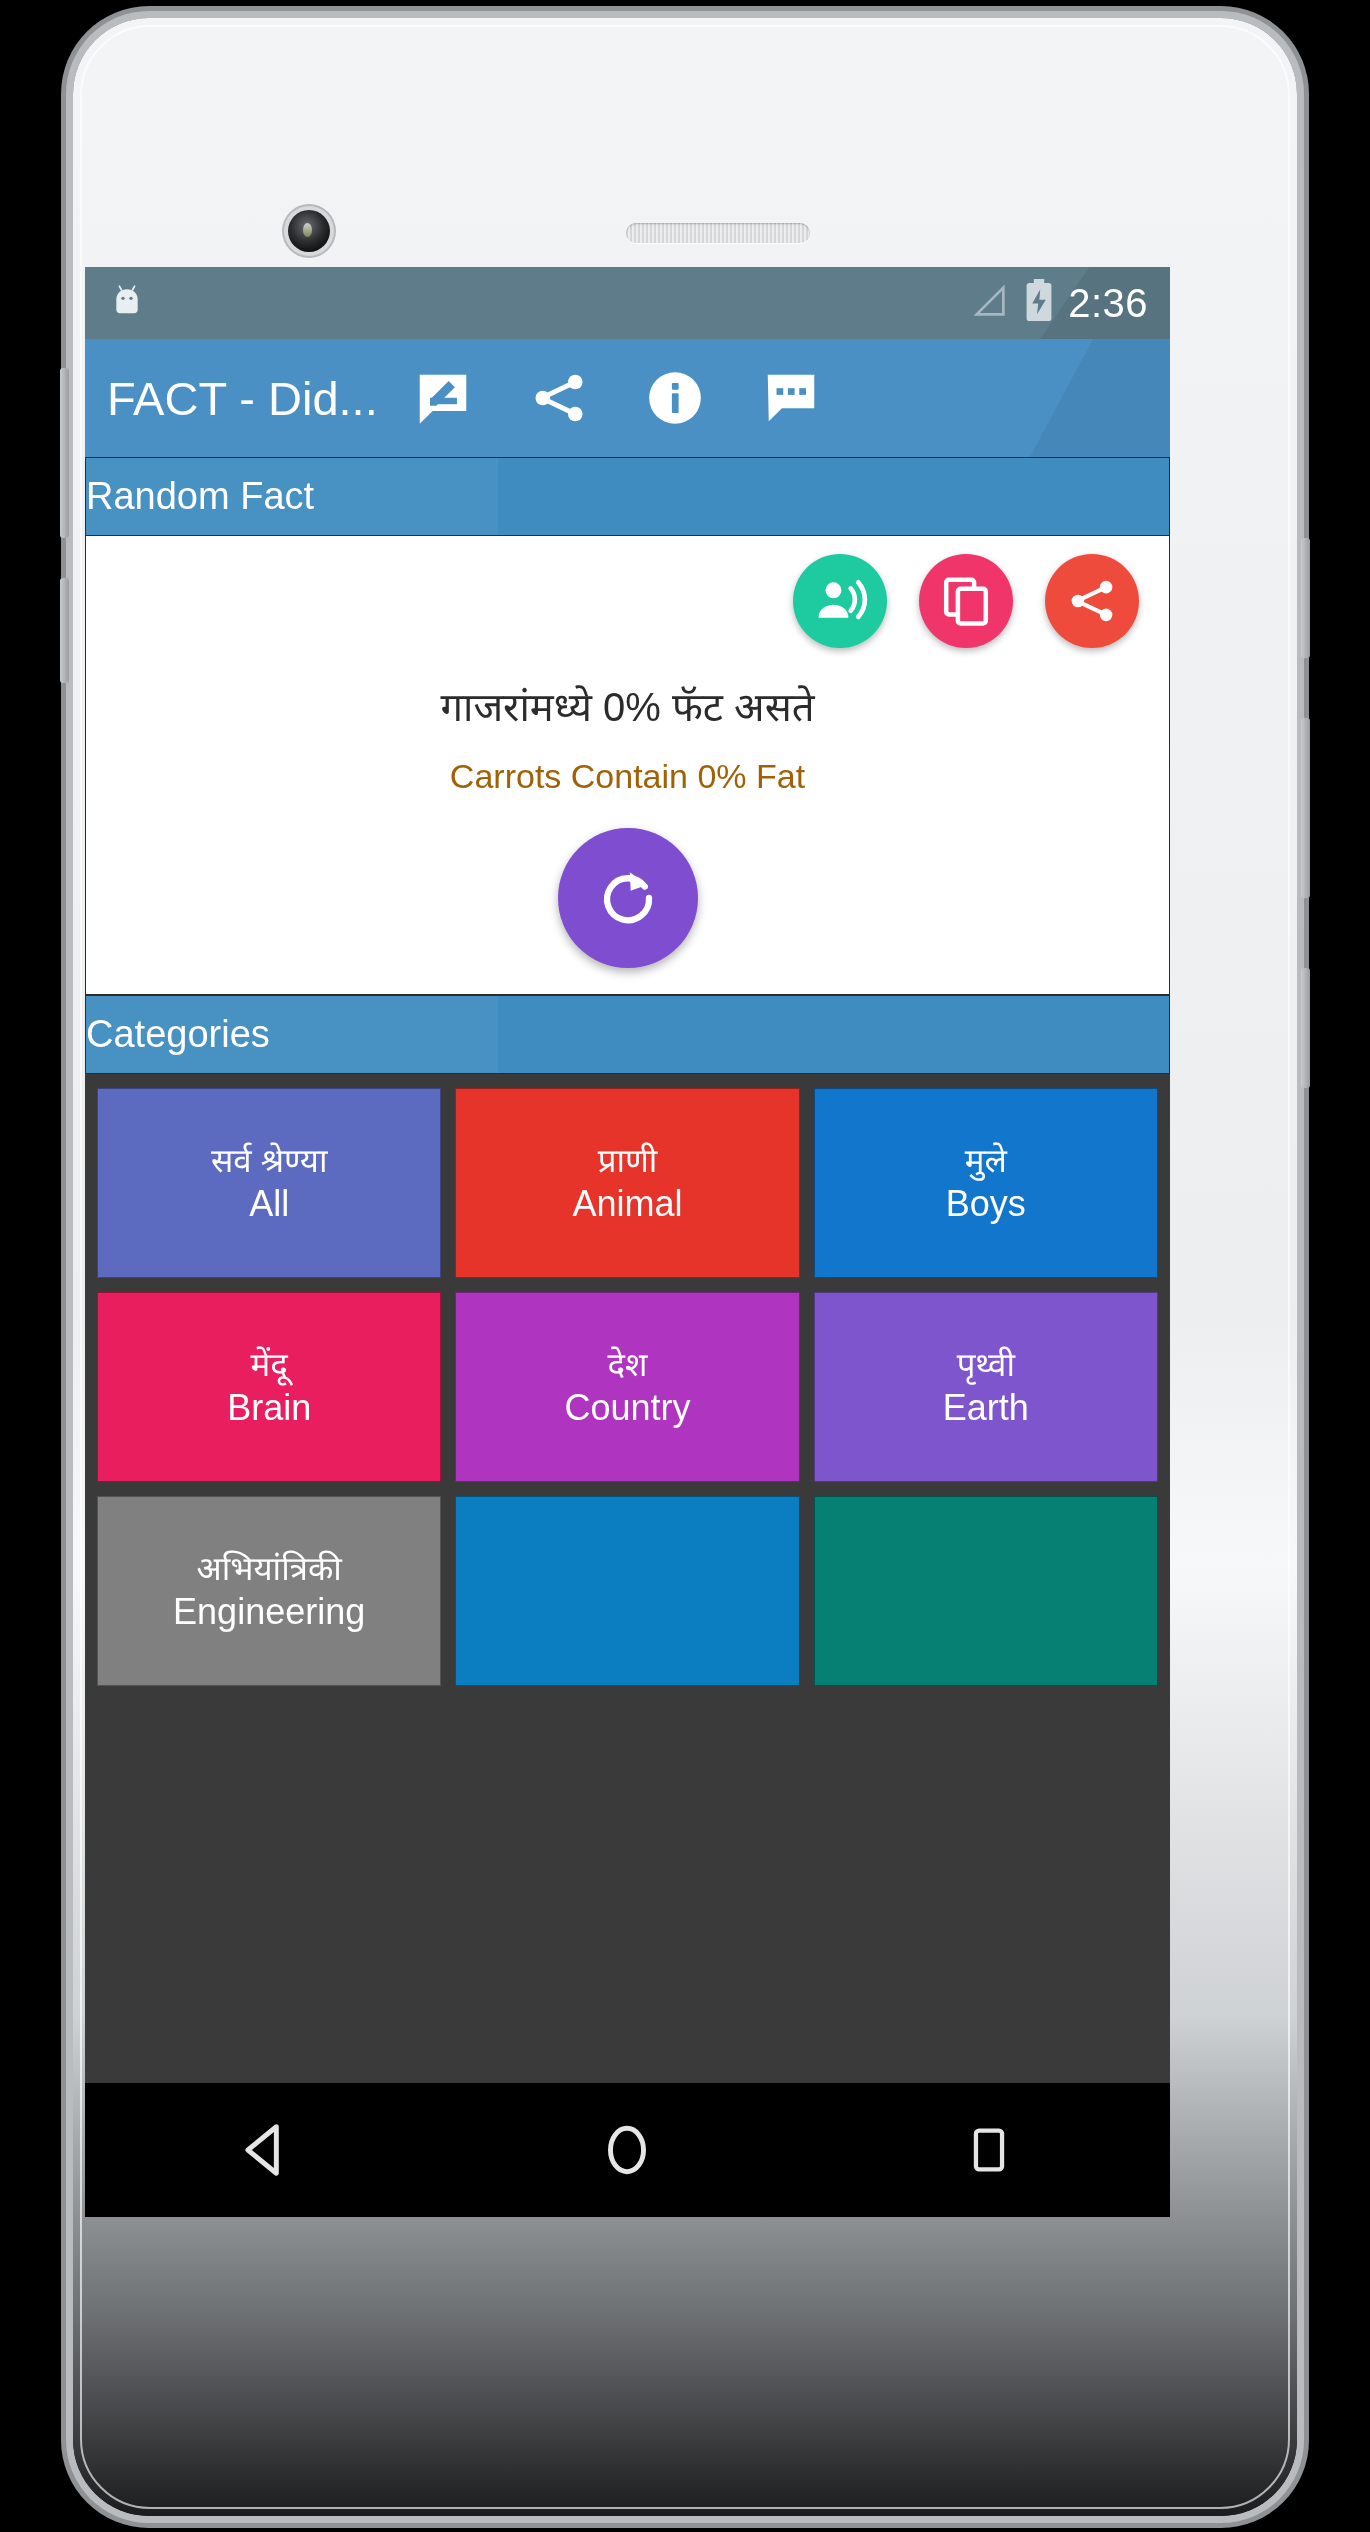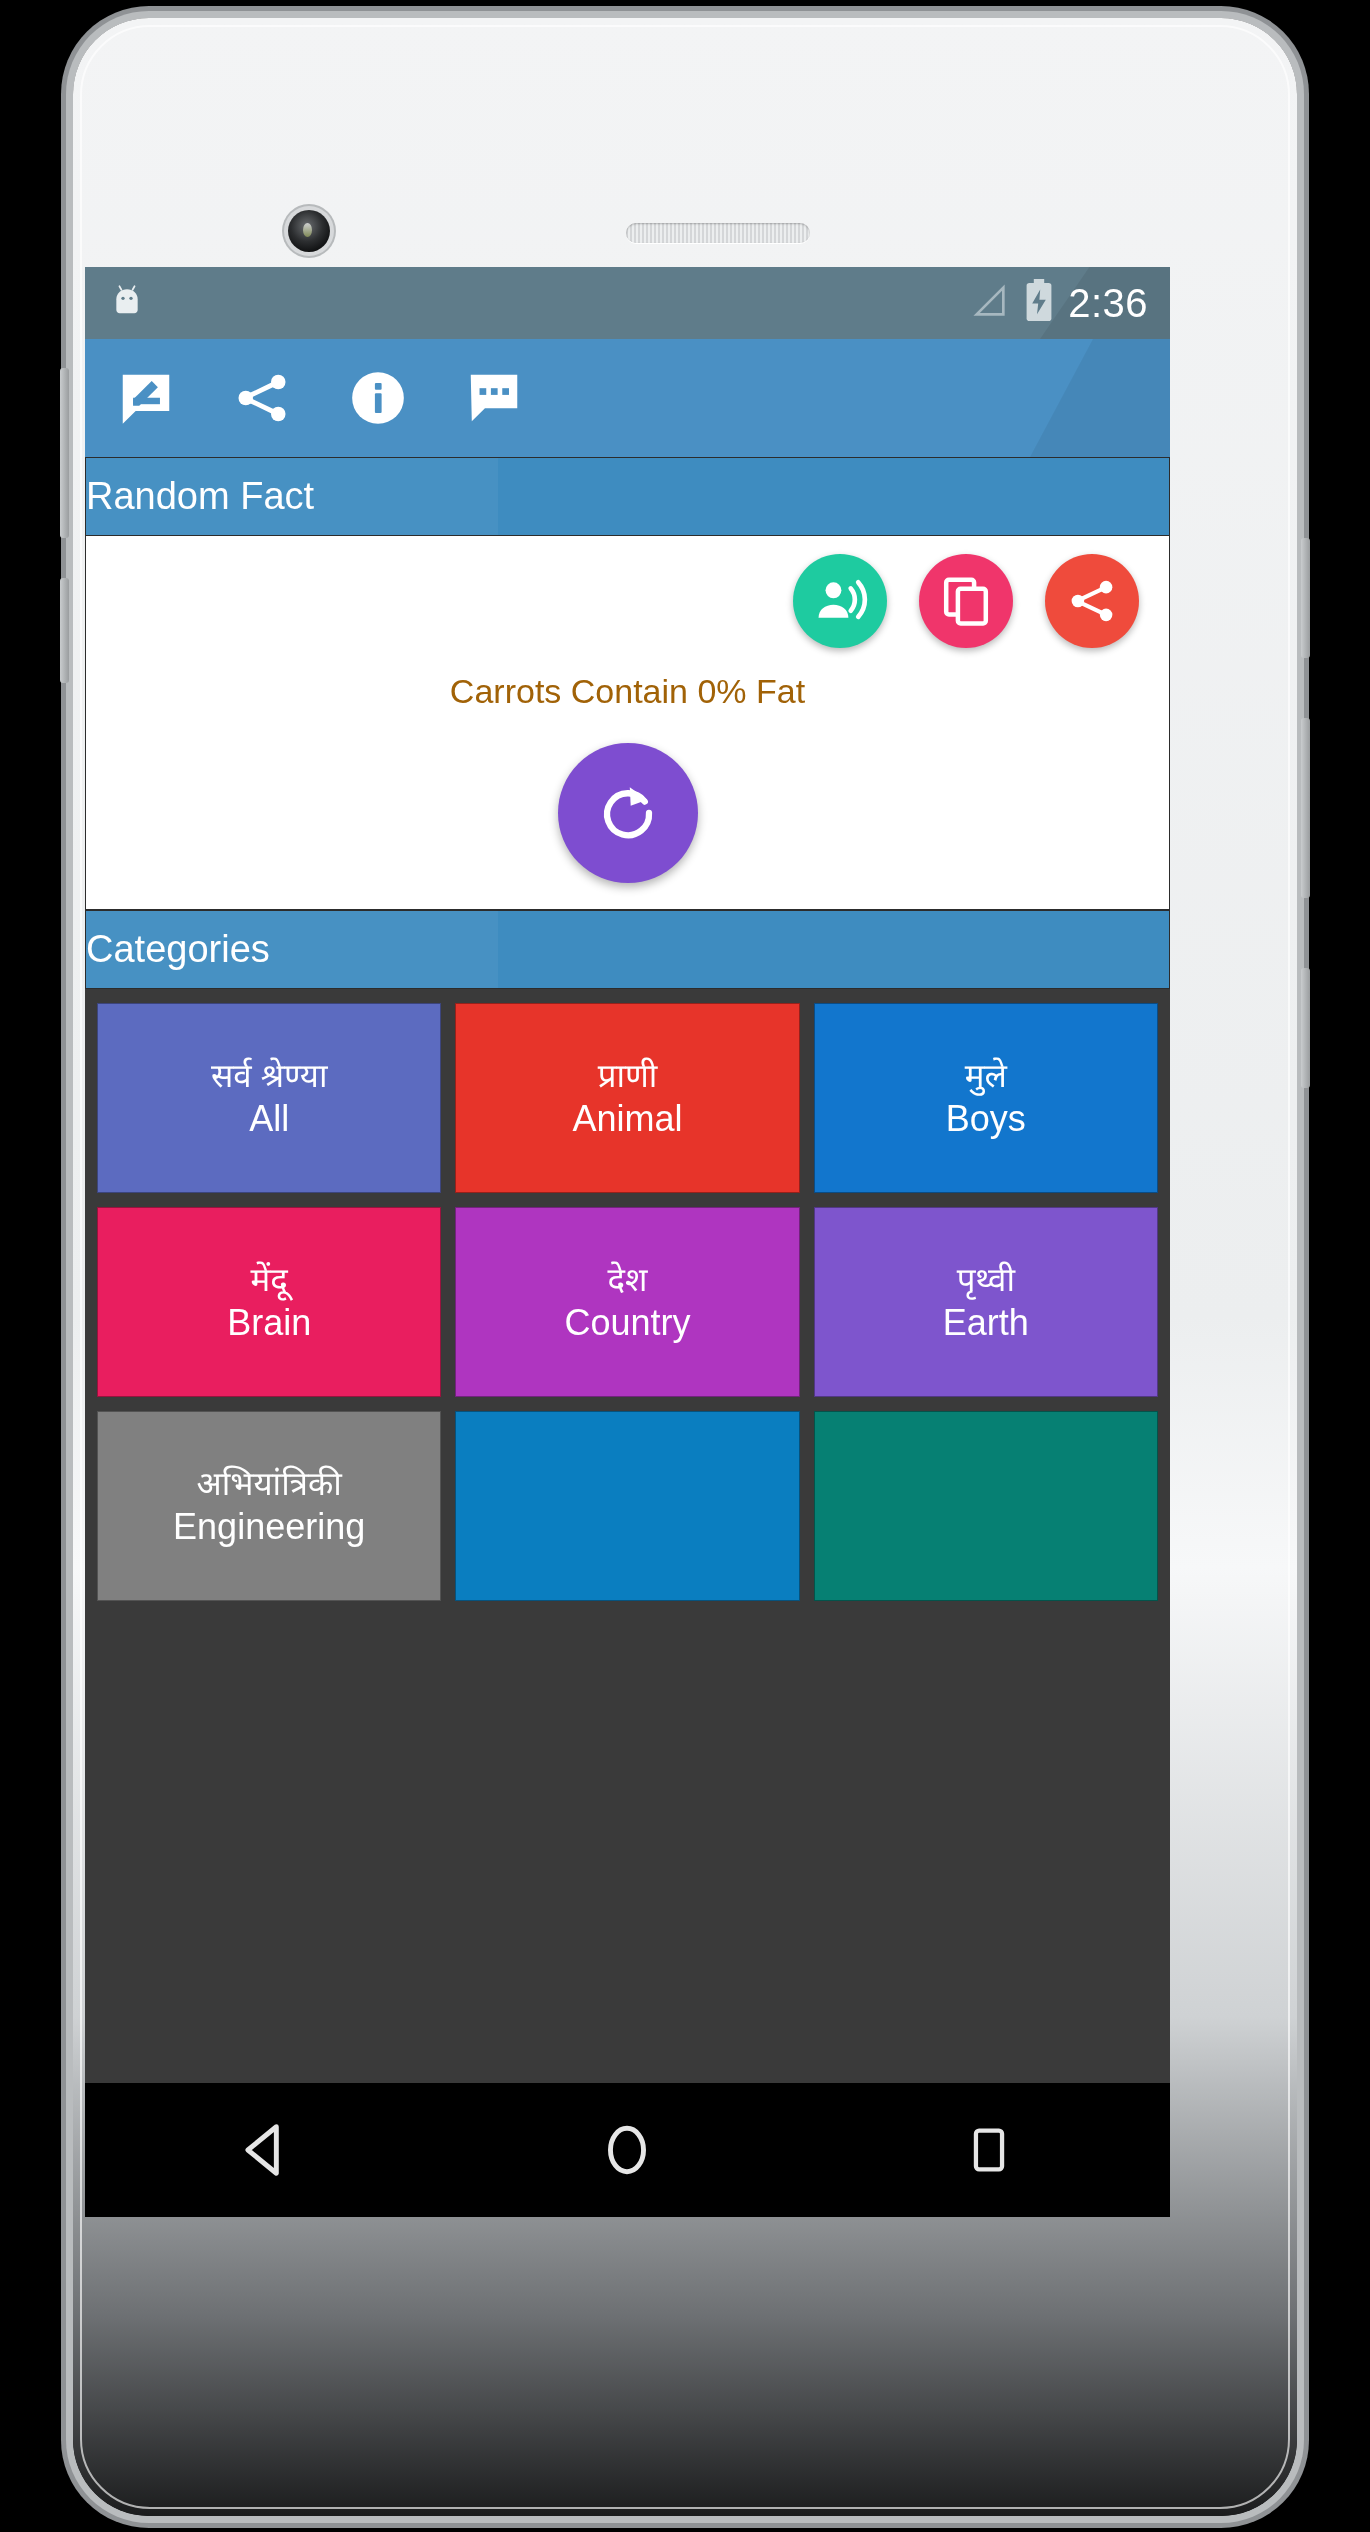--- a/index.html
+++ b/index.html
@@ -123,20 +123,21 @@
           <rect x="4.4" y="0" width="5.2" height="2" fill="#cfd9dd"></rect>
           <rect x="0.8" y="2" width="12.4" height="19" rx="1.4" fill="#cfd9dd"></rect>
           <path d="M7.6 5.2 L3.6 12.2 L6.6 12.2 L6 17.6 L10.4 10.4 L7.2 10.4 Z" fill="#5f7c8a"></path>
         </svg>
       </span>
       <span id="status-time">2:36</span>
     </div>
   </div>
 
   <div id="app-bar">
+    <div id="app-title">FACT - Did...</div>
     <div class="appbar-actions">
 
       <div class="appbar-icon">
         <svg width="62" height="62" viewBox="0 0 24 24">
           <path d="M3 3h18v14H8l-5 5z" fill="#ffffff"></path>
           <path d="M7 12.6 L14.2 5.4 L16.6 7.8 L9.4 15 H7z" fill="#4a90c4"></path>
           <rect x="7" y="11.9" width="10.4" height="2.5" fill="#4a90c4"></rect>
         </svg>
       </div>
 
@@ -193,20 +194,21 @@
         <div class="fab-round" style="background:#ef4b3c">
           <svg width="52" height="52" viewBox="0 0 24 24">
             <circle cx="18.5" cy="5.6" r="2.9" fill="#fff"></circle>
             <circle cx="5.5" cy="12" r="2.9" fill="#fff"></circle>
             <circle cx="18.5" cy="18.4" r="2.9" fill="#fff"></circle>
             <path d="M7.6 10.8 L16.4 6.6 M7.6 13.2 L16.4 17.4" stroke="#fff" stroke-width="1.9"></path>
           </svg>
         </div>
       </div>
 
+      <div id="fact-native">गाजरांमध्ये 0% फॅट असते</div>
       <div id="fact-english">Carrots Contain 0% Fat</div>
 
       <div id="refresh-wrap">
         <div id="refresh-fab" style="background:#7e4dd0">
           <svg width="72" height="72" viewBox="0 0 24 24">
             <path d="M17.6 8.2A7 7 0 1 0 19 12" stroke="#fff" stroke-width="2.1" fill="none" stroke-linecap="round"></path>
             <path d="M12.6 3.4 L18.4 7.6 L12.9 9.6 Z" fill="#fff"></path>
           </svg>
         </div>
       </div>

